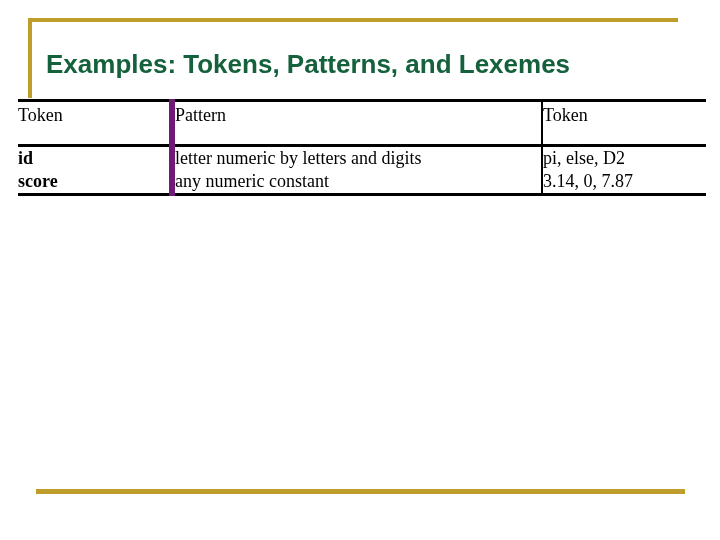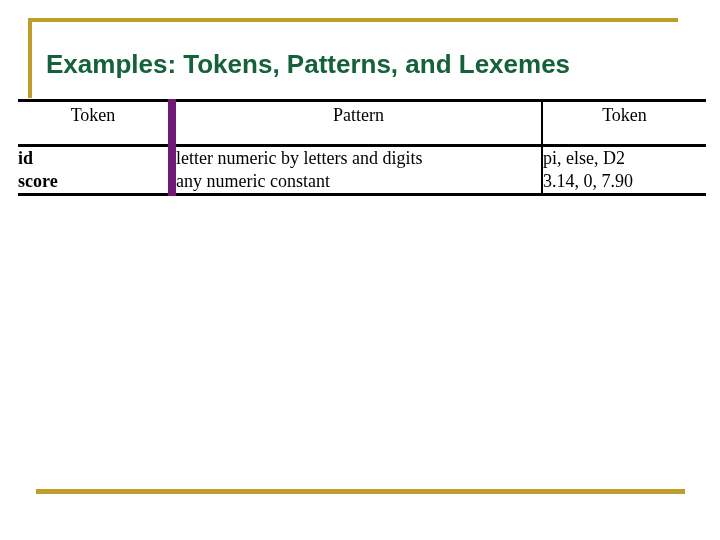--- a/index.html
+++ b/index.html
@@ -80,32 +80,32 @@
   col.c-token   { width: 154px; }
   col.c-pattern { width: 370px; }
   col.c-lexeme  { width: 164px; }
 
   
   thead tr {
     border-top: 3px solid #000000;
     border-bottom: 3px solid #000000;
   }
   thead th {
-    text-align: center;
+    text-align: left;
     font-weight: normal;
     font-size: 19px;
     height: 45px;
     line-height: 26px;
     padding-top: 9px;
     box-sizing: border-box;
   }
   
   thead th.col-pattern,
   tbody td.col-pattern {
-    border-left: 8px solid #701a75;
+    border-left: 6px solid #701a75;
     border-right: 2px solid #000000;
   }
 
   tbody tr:last-child {
     border-bottom: 3px solid #000000;
   }
   tbody td {
     padding: 9px 0 10px 0;
     line-height: 23px;
   }
@@ -149,18 +149,18 @@
   </thead>
   <tbody>
     <tr class="row-id">
       <td class="col-token">id</td>
       <td class="col-pattern">letter numeric by letters and digits</td>
       <td class="col-lexeme">pi, else, D2</td>
     </tr>
     <tr class="row-number">
       <td class="col-token">score</td>
       <td class="col-pattern">any numeric constant</td>
-      <td class="col-lexeme">3.14, 0, 7.90</td>
+      <td class="col-lexeme">3.14, 0, 7.87</td>
     </tr>
   </tbody>
 </table>
 
 <div id="gold-bottom"></div>
 
 </body></html>

